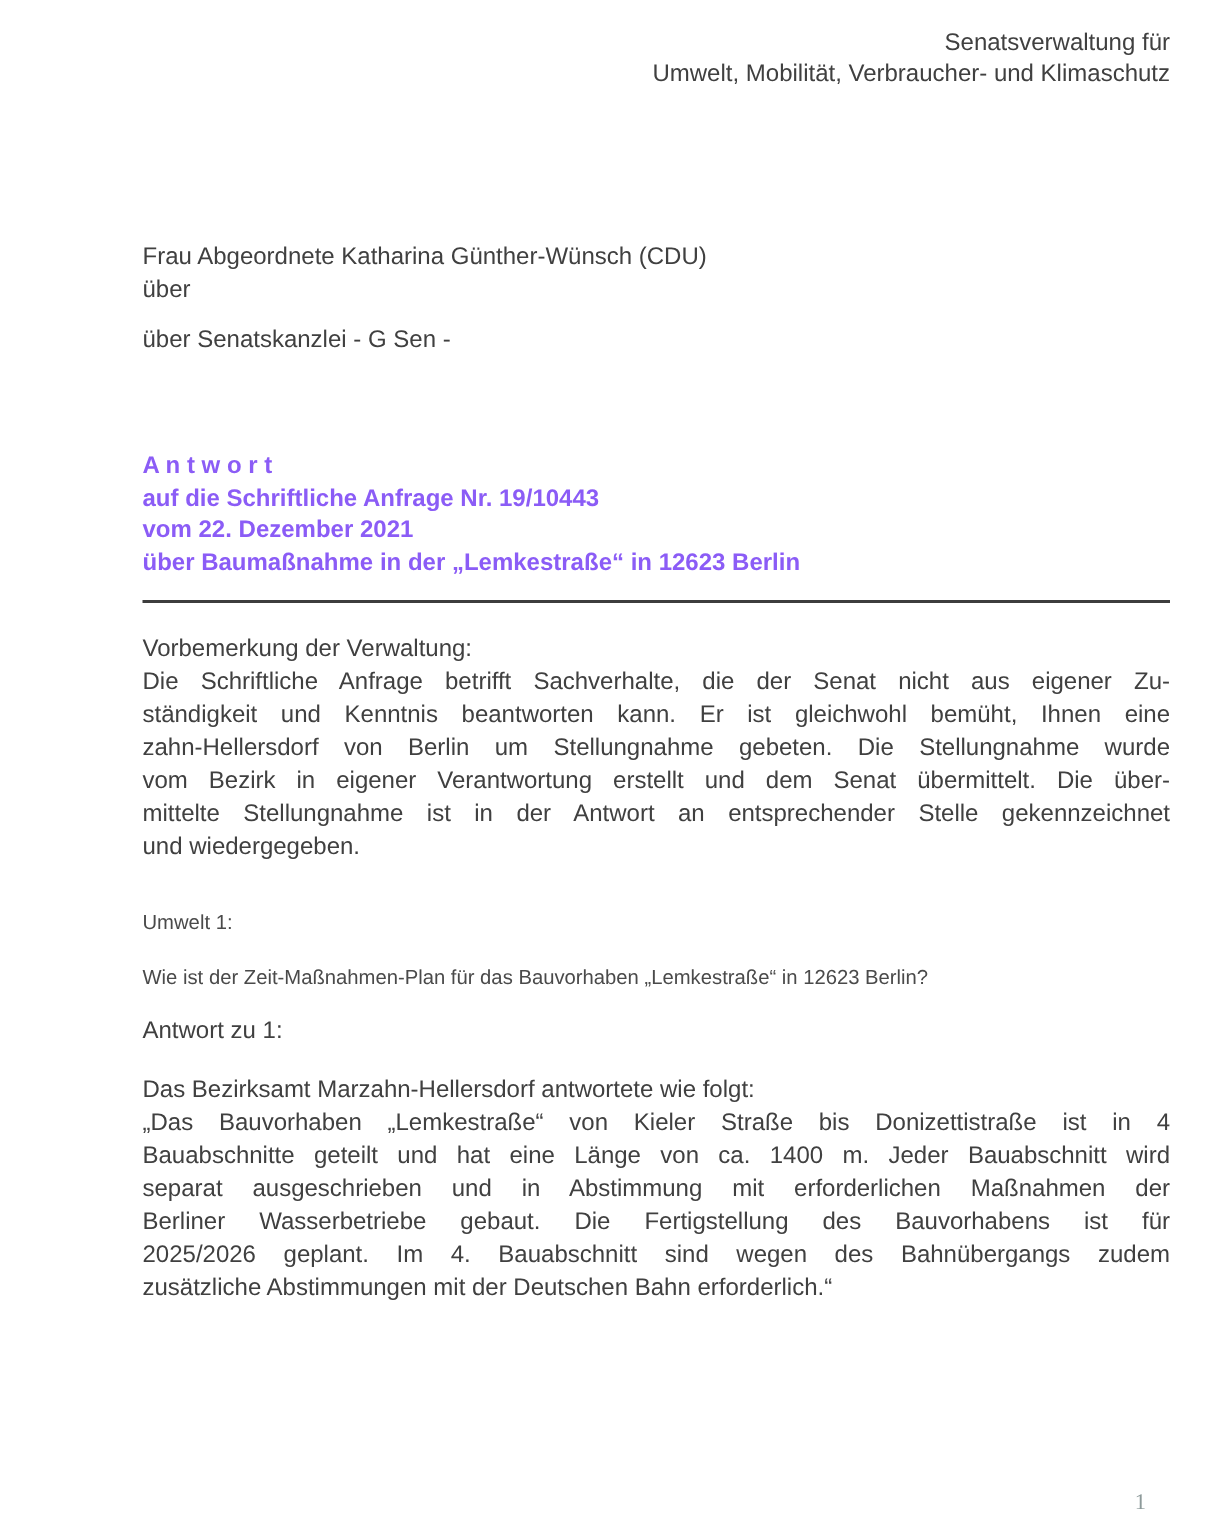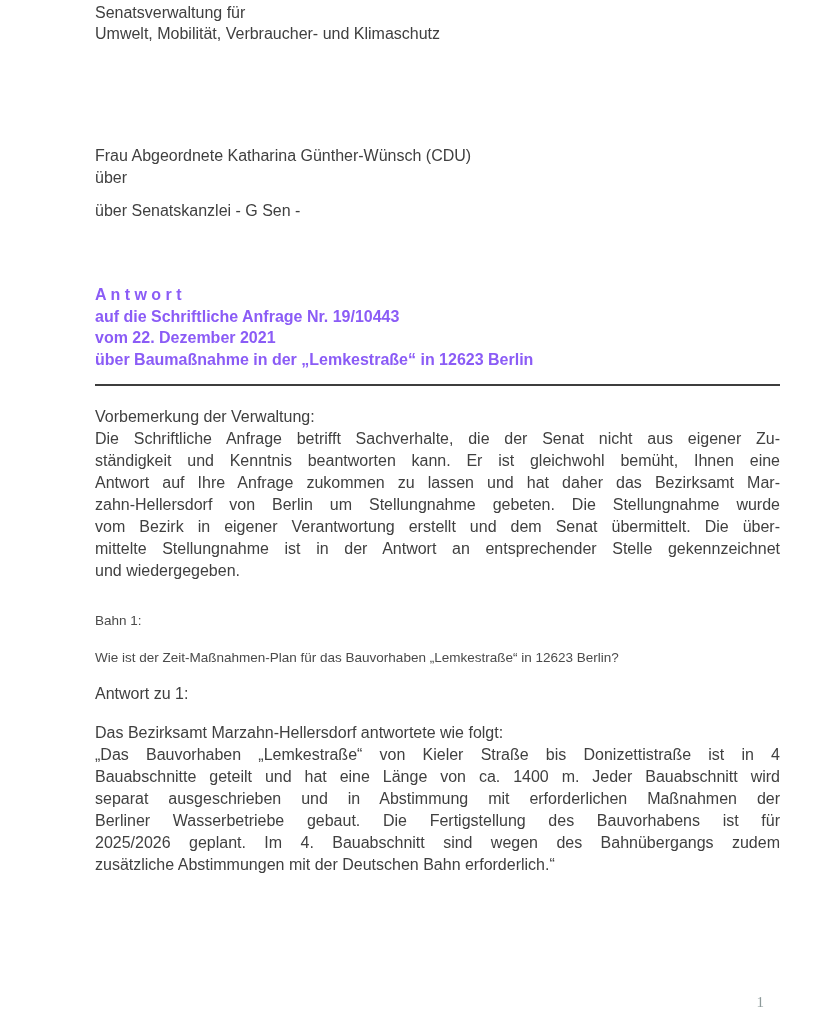--- a/index.html
+++ b/index.html
@@ -11,21 +11,21 @@
     font-family: "Liberation Sans", "DejaVu Sans", sans-serif;
     color: #404040;
   }
   .content {
     position: absolute;
     left: 95px; top: 0;
     width: 685px;
     font-size: 16px;
     line-height: 21px;
   }
-  .header-block { padding-top: 2px; }
+  .header-block { padding-top: 18px; text-align: right; }
   .header-block .hline { line-height: 21px; }
 
   .recipient-block { margin-top: 101px; }
   .recipient-block .rline { line-height: 22px; }
   .u { text-underline-offset: 3px; }
 
   .via-line { margin-top: 11px; line-height: 22px; }
 
   .subject-block { margin-top: 62px; font-weight: bold; color: #8b5cf6; }
   .subject-block .sline { line-height: 21.5px; }
@@ -89,28 +89,27 @@
   </div>
 
   <hr class="rule">
 
 
   <div class="vorb-heading">Vorbemerkung der Verwaltung:</div>
 
   <div class="para">
     <div class="line">Die Schriftliche Anfrage betrifft Sachverhalte, die der Senat nicht aus eigener Zu-</div>
     <div class="line">ständigkeit und Kenntnis beantworten kann. Er ist gleichwohl bemüht, Ihnen eine</div>
-    <div class="line">Antwort auf Ihre Anfrage zukommen zu lassen und hat daher das Bezirksamt Mar-</div>
     <div class="line">zahn-Hellersdorf von Berlin um Stellungnahme gebeten. Die Stellungnahme wurde</div>
     <div class="line">vom Bezirk in eigener Verantwortung erstellt und dem Senat übermittelt. Die über-</div>
     <div class="line">mittelte Stellungnahme ist in der Antwort an entsprechender Stelle gekennzeichnet</div>
     <div class="line last">und wiedergegeben.</div>
   </div>
 
-  <div class="small frage-label">Bahn 1:</div>
+  <div class="small frage-label">Umwelt 1:</div>
   <div class="small frage-text">Wie ist der Zeit-Maßnahmen-Plan für das Bauvorhaben „Lemkestraße“ in 12623 Berlin?</div>
 
   <div class="antwort-label">Antwort zu 1:</div>
   <div class="antwort-intro">Das Bezirksamt Marzahn-Hellersdorf antwortete wie folgt:</div>
 
   <div class="para">
     <div class="line">„Das Bauvorhaben „Lemkestraße“ von Kieler Straße bis Donizettistraße ist in 4</div>
     <div class="line">Bauabschnitte geteilt und hat eine Länge von ca. 1400 m. Jeder Bauabschnitt wird</div>
     <div class="line">separat ausgeschrieben und in Abstimmung mit erforderlichen Maßnahmen der</div>
     <div class="line">Berliner Wasserbetriebe gebaut. Die Fertigstellung des Bauvorhabens ist für</div>

